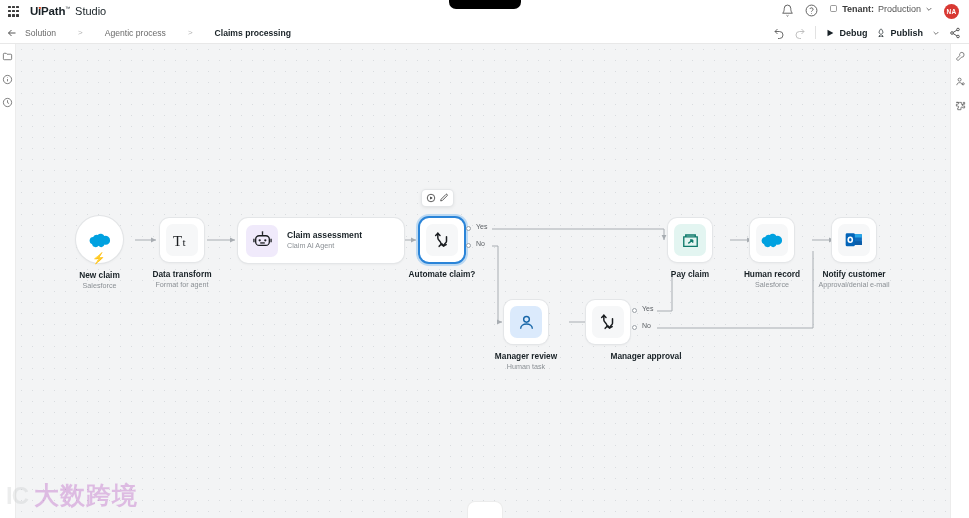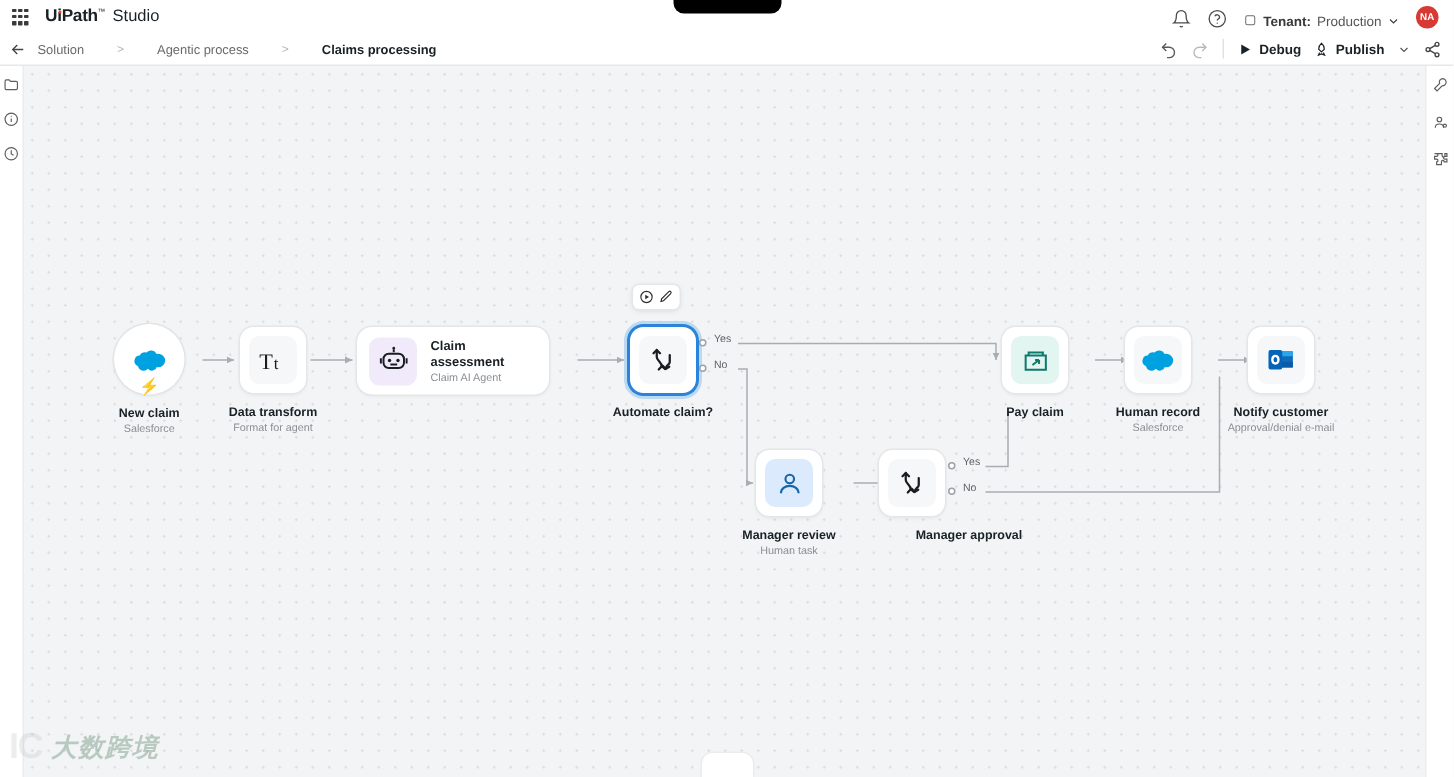--- a/index.html
+++ b/index.html
@@ -32,21 +32,21 @@
   .grid-icon{ width:11px; height:11px; display:grid;
     grid-template-columns:repeat(3,1fr); grid-template-rows:repeat(3,1fr);
     gap:1.5px; margin-right:11px; cursor:pointer; }
   .grid-icon i{ background:#3b3b3b; border-radius:.5px; display:block; }
   .brand{ display:flex; align-items:baseline; gap:5px; }
   .brand-logo{ font-size:11.5px; font-weight:bold; color:#182126; letter-spacing:-.2px; position:relative;}
   .brand-logo sup{ font-size:5px; vertical-align:super; font-weight:normal;}
   .brand-dot{ position:absolute; left:8.5px; top:1.5px; width:2.6px; height:2.6px;
      background:#fa4616; border-radius:50%; }
   .brand-studio{ font-size:11px; color:#182126; font-weight:500; }
-  .topbar-right{ margin-left:auto; display:flex; align-items:flex-end; gap:11px; padding-right:2px;}
+  .topbar-right{ margin-left:auto; display:flex; align-items:flex-start; gap:11px; padding-right:2px;}
   .ticon{ width:13px;height:13px; color:#4a4a4a; cursor:pointer; display:block;}
   .tenant{ display:flex; align-items:center; gap:4px; font-size:9px; color:#3a3a3a; cursor:pointer;}
   .tenant b{ font-weight:bold; }
   .tenant span.val{ color:#555; }
   .tenant .cube{ width:9px;height:9px; color:#6b6b6b; }
   .avatar{ width:15px;height:15px;border-radius:50%;background:#d83933;color:#fff;
     font-size:6.5px; font-weight:bold; display:flex;align-items:center;justify-content:center;
     letter-spacing:.2px; cursor:pointer;}
 
   
@@ -114,21 +114,21 @@
   .sq .inner{ width:32px;height:32px;border-radius:7px;background:#f4f5f6;
     display:flex;align-items:center;justify-content:center;}
   .sq .inner.teal{ background:#e3f5f1;}
   .sq .inner.blue{ background:#dbeafc;}
   .sq .inner.plain{ background:#f6f7f8;}
 
   
   .sq.sel{ box-shadow:0 0 0 2px #2a84d8, 0 0 0 4px #bcd9f2, 0 1px 4px rgba(0,0,0,.12);}
 
   
-  .card{ width:128px;height:45px;border-radius:10px;background:#fff;
+  .card{ width:166px;height:45px;border-radius:10px;background:#fff;
     box-shadow:0 0 0 1px #e4e6e8, 0 1px 3px rgba(0,0,0,.07);
     display:flex;align-items:center;padding:0 8px;gap:9px;cursor:pointer;}
   .card .ico{ width:32px;height:32px;border-radius:7px;background:#f0eafb;
     display:flex;align-items:center;justify-content:center;flex:0 0 auto;}
   .card .txt .t{ font-size:8.6px;font-weight:bold;color:#182126;line-height:11px;}
   .card .txt .s{ font-size:7.2px;color:#8a8f94;line-height:10px;}
 
   
   .port{ position:absolute; width:5px;height:5px;border-radius:50%;
     background:#fff; border:1px solid #9aa1a7;}
@@ -137,22 +137,22 @@
   
   .minitb{ position:absolute; height:16px; background:#fff; border-radius:4px;
     box-shadow:0 0 0 1px #e4e6e8, 0 1px 4px rgba(0,0,0,.12);
     display:flex; align-items:center; gap:3px; padding:0 4px; z-index:6;}
   .minitb svg{ width:10px;height:10px;color:#2b2b2b;cursor:pointer;}
 
   
   .wm{ position:absolute; left:6px; bottom:6px; display:flex; align-items:center;
     gap:6px; opacity:.26; z-index:30; pointer-events:none; }
   .wm .lg{ font-size:24px; color:#b9bcbe; font-weight:bold; letter-spacing:-1px;}
-  .wm .cn{ font-size:17px; color:#14532d; font-weight:bold; letter-spacing:1px;
-    font-family:"DejaVu Sans", sans-serif;font-style:italic;}
+  .wm .cn{ font-size:25px; color:#a21caf; font-weight:bold; letter-spacing:1px;
+    font-family:"DejaVu Sans", sans-serif;}
 </style>
 </head>
 <body>
 
 <div id="app">
 
   <div class="notch"></div>
   <div class="bottom-pill"></div>
 
   <div class="topbar">

